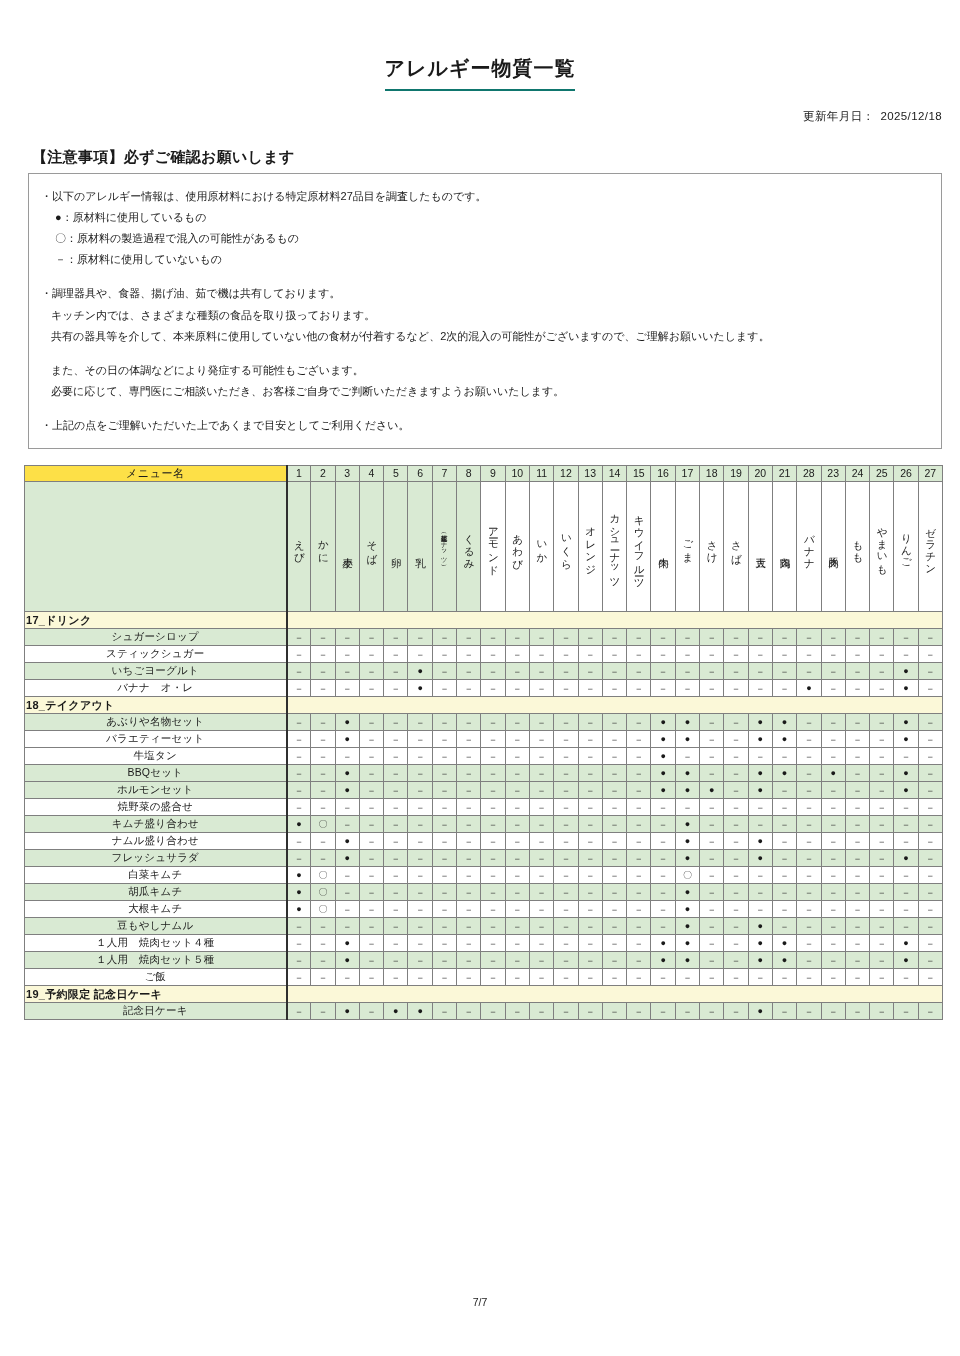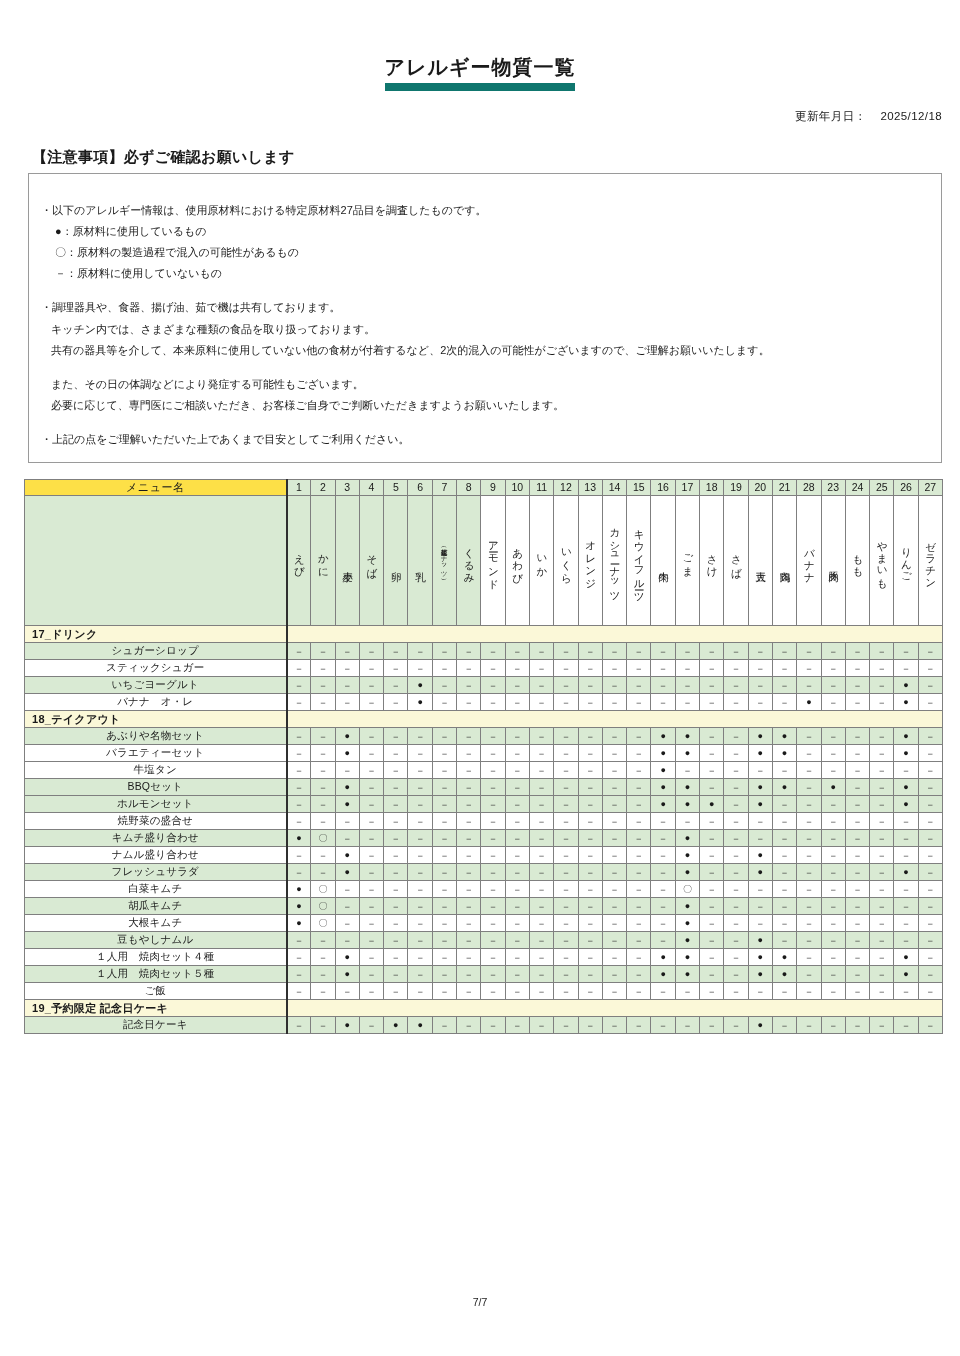--- a/index.html
+++ b/index.html
@@ -14,45 +14,44 @@
   }
   .page { width: 960px; min-height: 1356px; position: relative; padding: 0; }
 
   
   .title-wrap { text-align: center; padding-top: 56px; }
   .doc-title {
     display: inline-block;
     font-size: 20px;
     font-weight: bold;
     letter-spacing: 1px;
-    border-bottom: 8px solid #0f766e;
-    padding-bottom: 2px;
+    border-bottom: 2px solid #0f766e;
+    padding-bottom: 8px;
     line-height: 1.25;
-    font-family: Liberation Mono, monospace;
   }
   .date-line {
     text-align: right;
     padding-right: 18px;
     margin-top: 18px;
     font-size: 11.5px;
     letter-spacing: .4px;
   }
-  .date-line .dlabel { margin-right: 14px; }
+  .date-line .dlabel { margin-right: 6px; }
 
   
   .notice-heading {
     margin: 24px 0 6px 32px;
     font-size: 15px;
     font-weight: bold;
     letter-spacing: .3px;
   }
   .notice-box {
     margin: 0 18px 0 28px;
     border: 1px solid #9a9a9a;
-    padding: 26px 12px 12px 12px;
+    padding: 12px 12px 12px 12px;
     font-size: 11px;
     line-height: 1.92;
   }
   .notice-box p { margin: 0; white-space: pre; }
   .notice-box .indent1 { padding-left: 14px; }
   .notice-box .indent2 { padding-left: 10px; }
   .notice-box .gap { height: 13px; }
 
   
   .table-wrap { margin: 16px 18px 0 24px; }
@@ -107,21 +106,21 @@
   .vert-head.major { background: #d9ead3; }
   .vert-head.minor { background: #ffffff; }
   .vert-head.tiny .vtxt { font-size: 6.6px; letter-spacing: 0; }
 
   .sect-row td {
     background: #fbf8d8;
     height: 17px;
   }
   .sect-row .sect-label {
     text-align: left;
-    padding-left: 7px;
+    padding-left: 1px;
     font-size: 11px;
     font-weight: bold;
     letter-spacing: .3px;
   }
   .menu-cell {
     text-align: left;
     padding-left: 5px;
     font-size: 10.5px;
     letter-spacing: .2px;
     white-space: nowrap;

